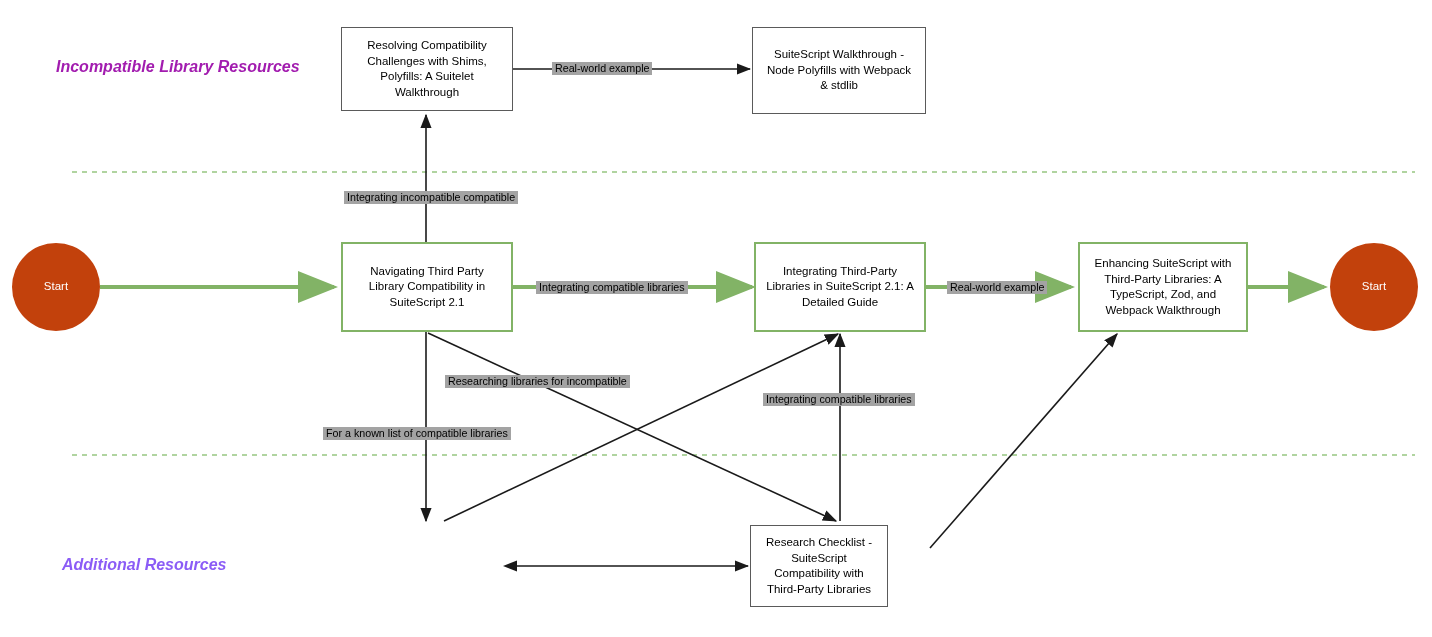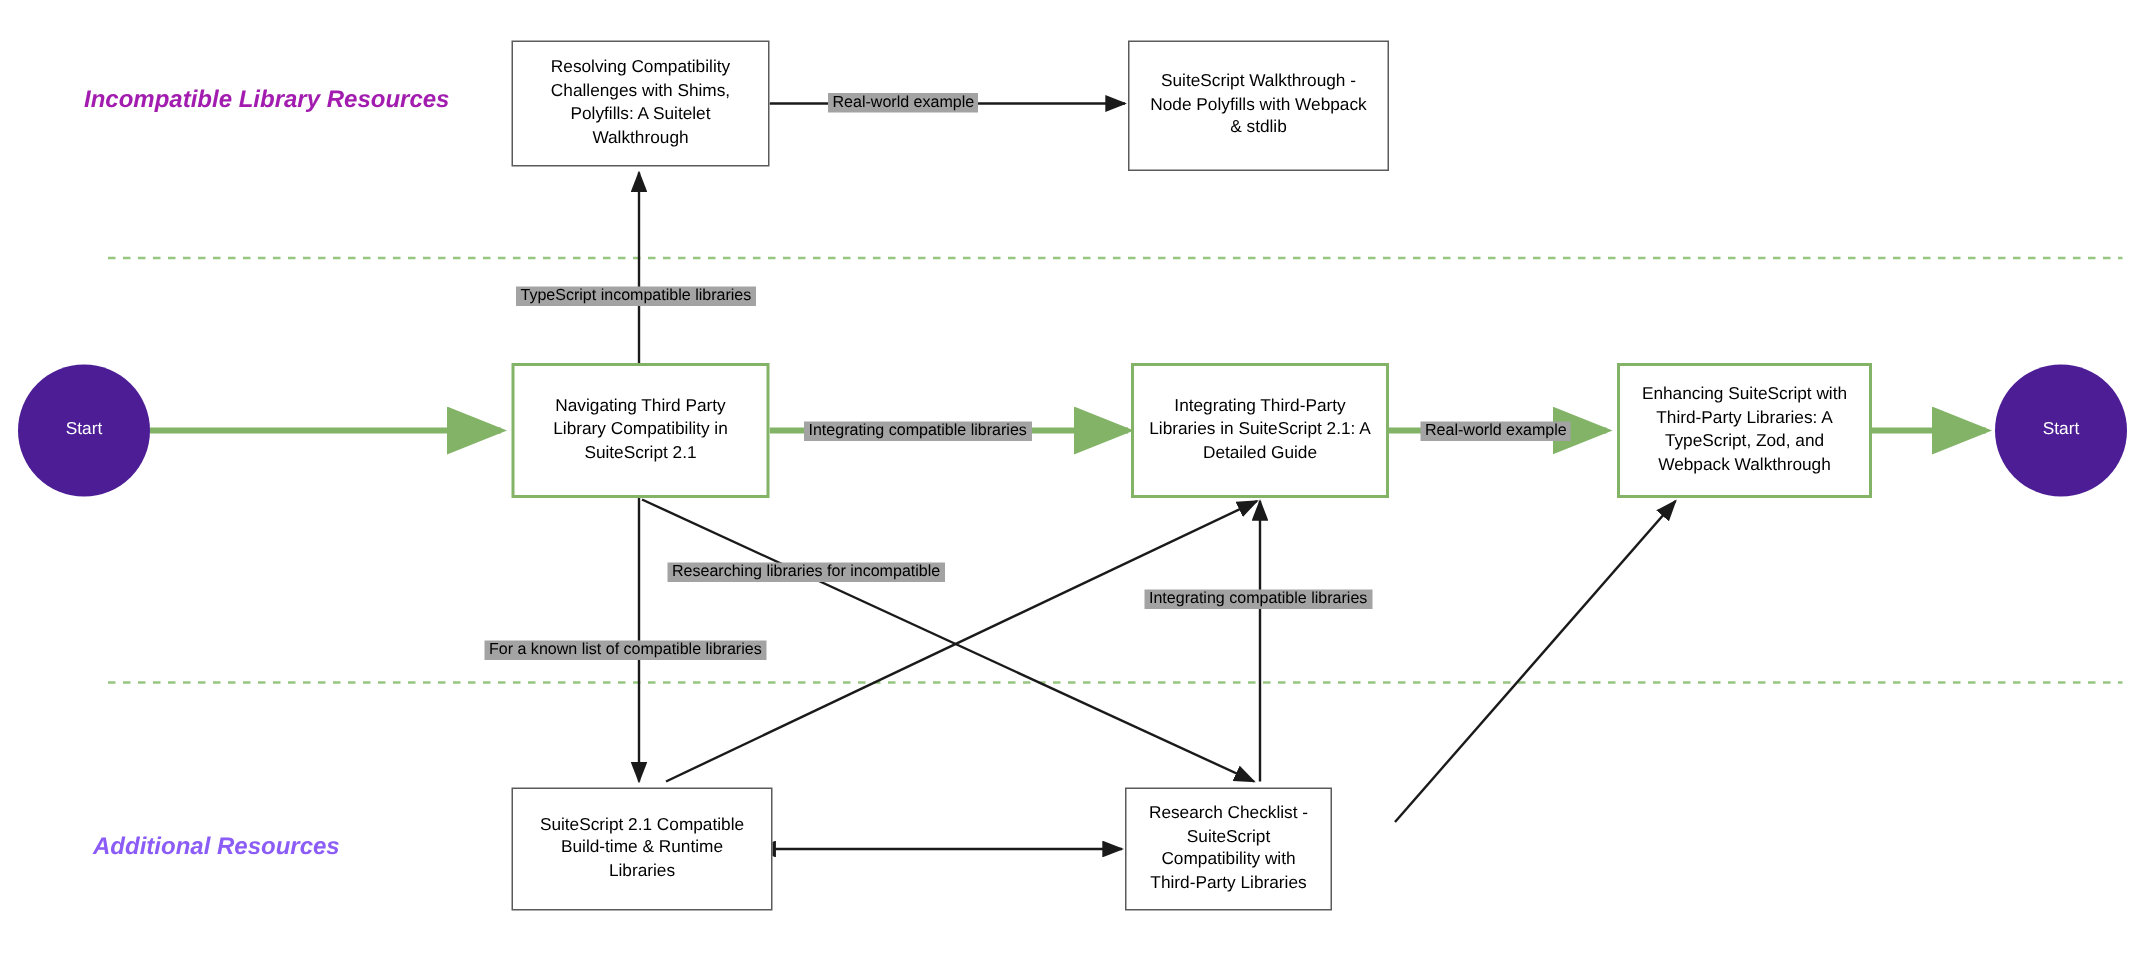--- a/index.html
+++ b/index.html
@@ -36,21 +36,21 @@
   }
   .node-box {
     background: #ffffff;
     border: 2px solid #82b366;
   }
   .node-box-plain {
     background: #ffffff;
     border: 1.4px solid #5a5a5a;
   }
   .node-circle {
-    background: #4c1d95;
+    background: #c2410c;
     border-radius: 50%;
     color: #ffffff;
     font-size: 11.5px;
   }
   .node-inner {
     padding: 0 6px;
     white-space: pre-line;
   }
   .swimlane-label {
     position: absolute;
@@ -150,33 +150,28 @@
 Detailed Guide</span>
   </div>
 
   <div class="node node-box" style="left:1078px; top:242px; width:170px; height:90px;">
     <span class="node-inner">Enhancing SuiteScript with
 Third-Party Libraries: A
 TypeScript, Zod, and
 Webpack Walkthrough</span>
   </div>
 
-  <div class="node node-box-plain" style="left:341px; top:525px; width:174px; height:82px;">
-    <span class="node-inner">SuiteScript 2.1 Compatible
-Build-time &amp; Runtime
-Libraries</span>
-  </div>
 
   <div class="node node-box-plain" style="left:750px; top:525px; width:138px; height:82px;">
     <span class="node-inner">Research Checklist -
 SuiteScript Compatibility with
 Third-Party Libraries</span>
   </div>
 
-  <div class="edge-label" style="left:344px; top:191px;">TypeScript incompatible libraries</div>
+  <div class="edge-label" style="left:344px; top:191px;">Integrating incompatible compatible</div>
 
   <div class="edge-label" style="left:552px; top:62px;">Real-world example</div>
 
   <div class="edge-label" style="left:536px; top:281px;">Integrating compatible libraries</div>
 
   <div class="edge-label" style="left:947px; top:281px;">Real-world example</div>
 
   <div class="edge-label" style="left:445px; top:375px;">Researching libraries for incompatible</div>
 
   <div class="edge-label" style="left:323px; top:427px;">For a known list of compatible libraries</div>

